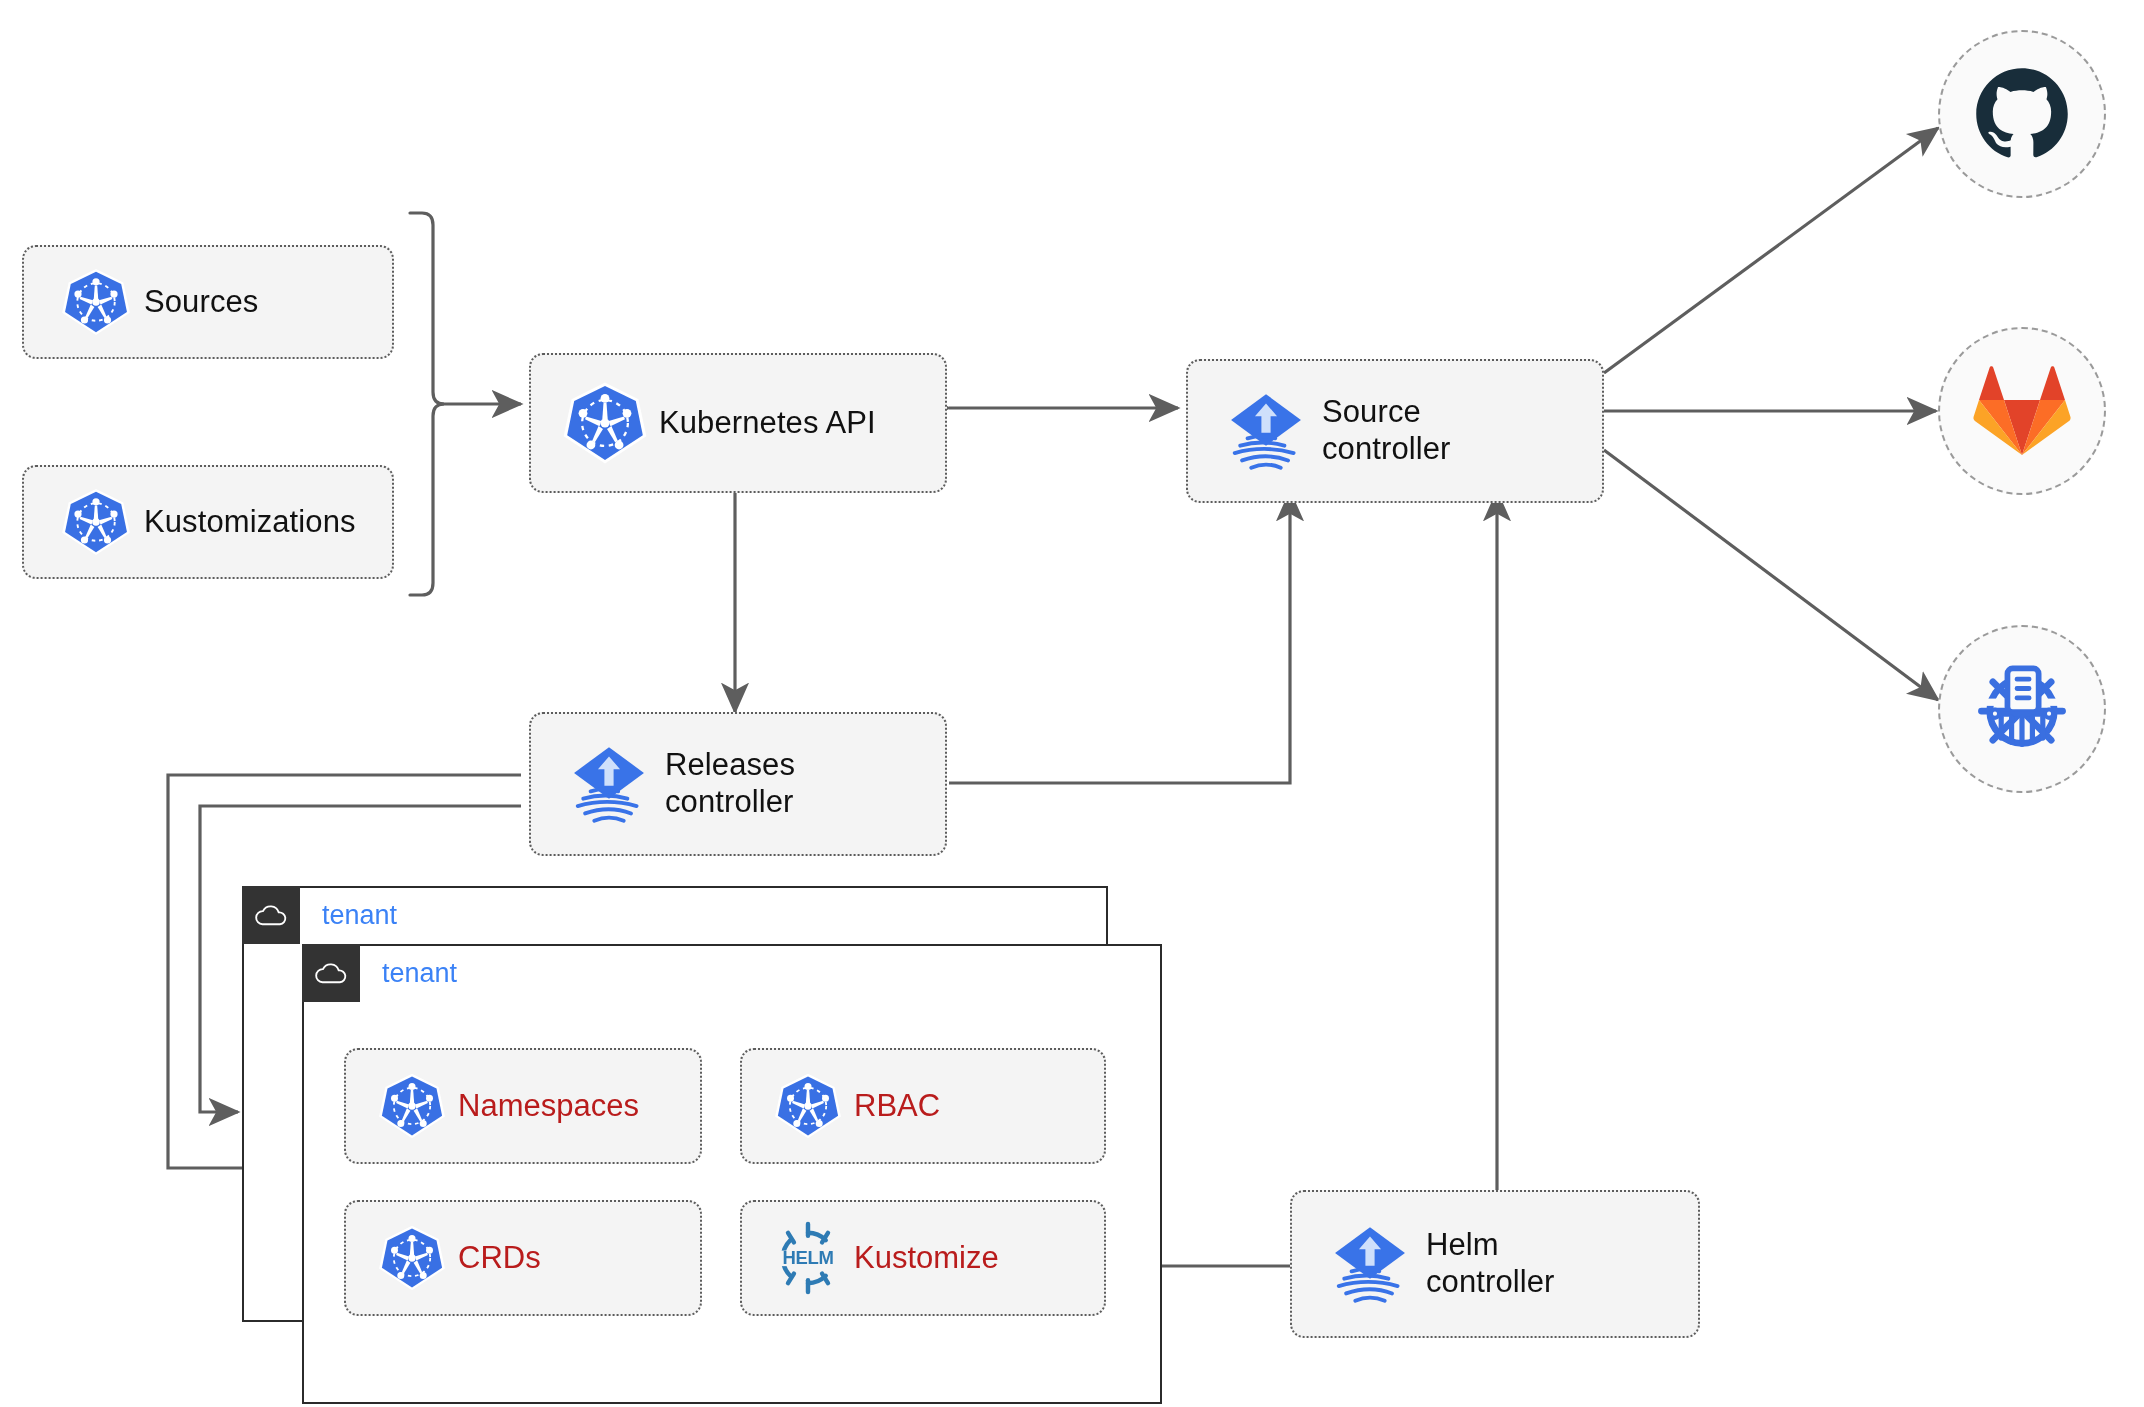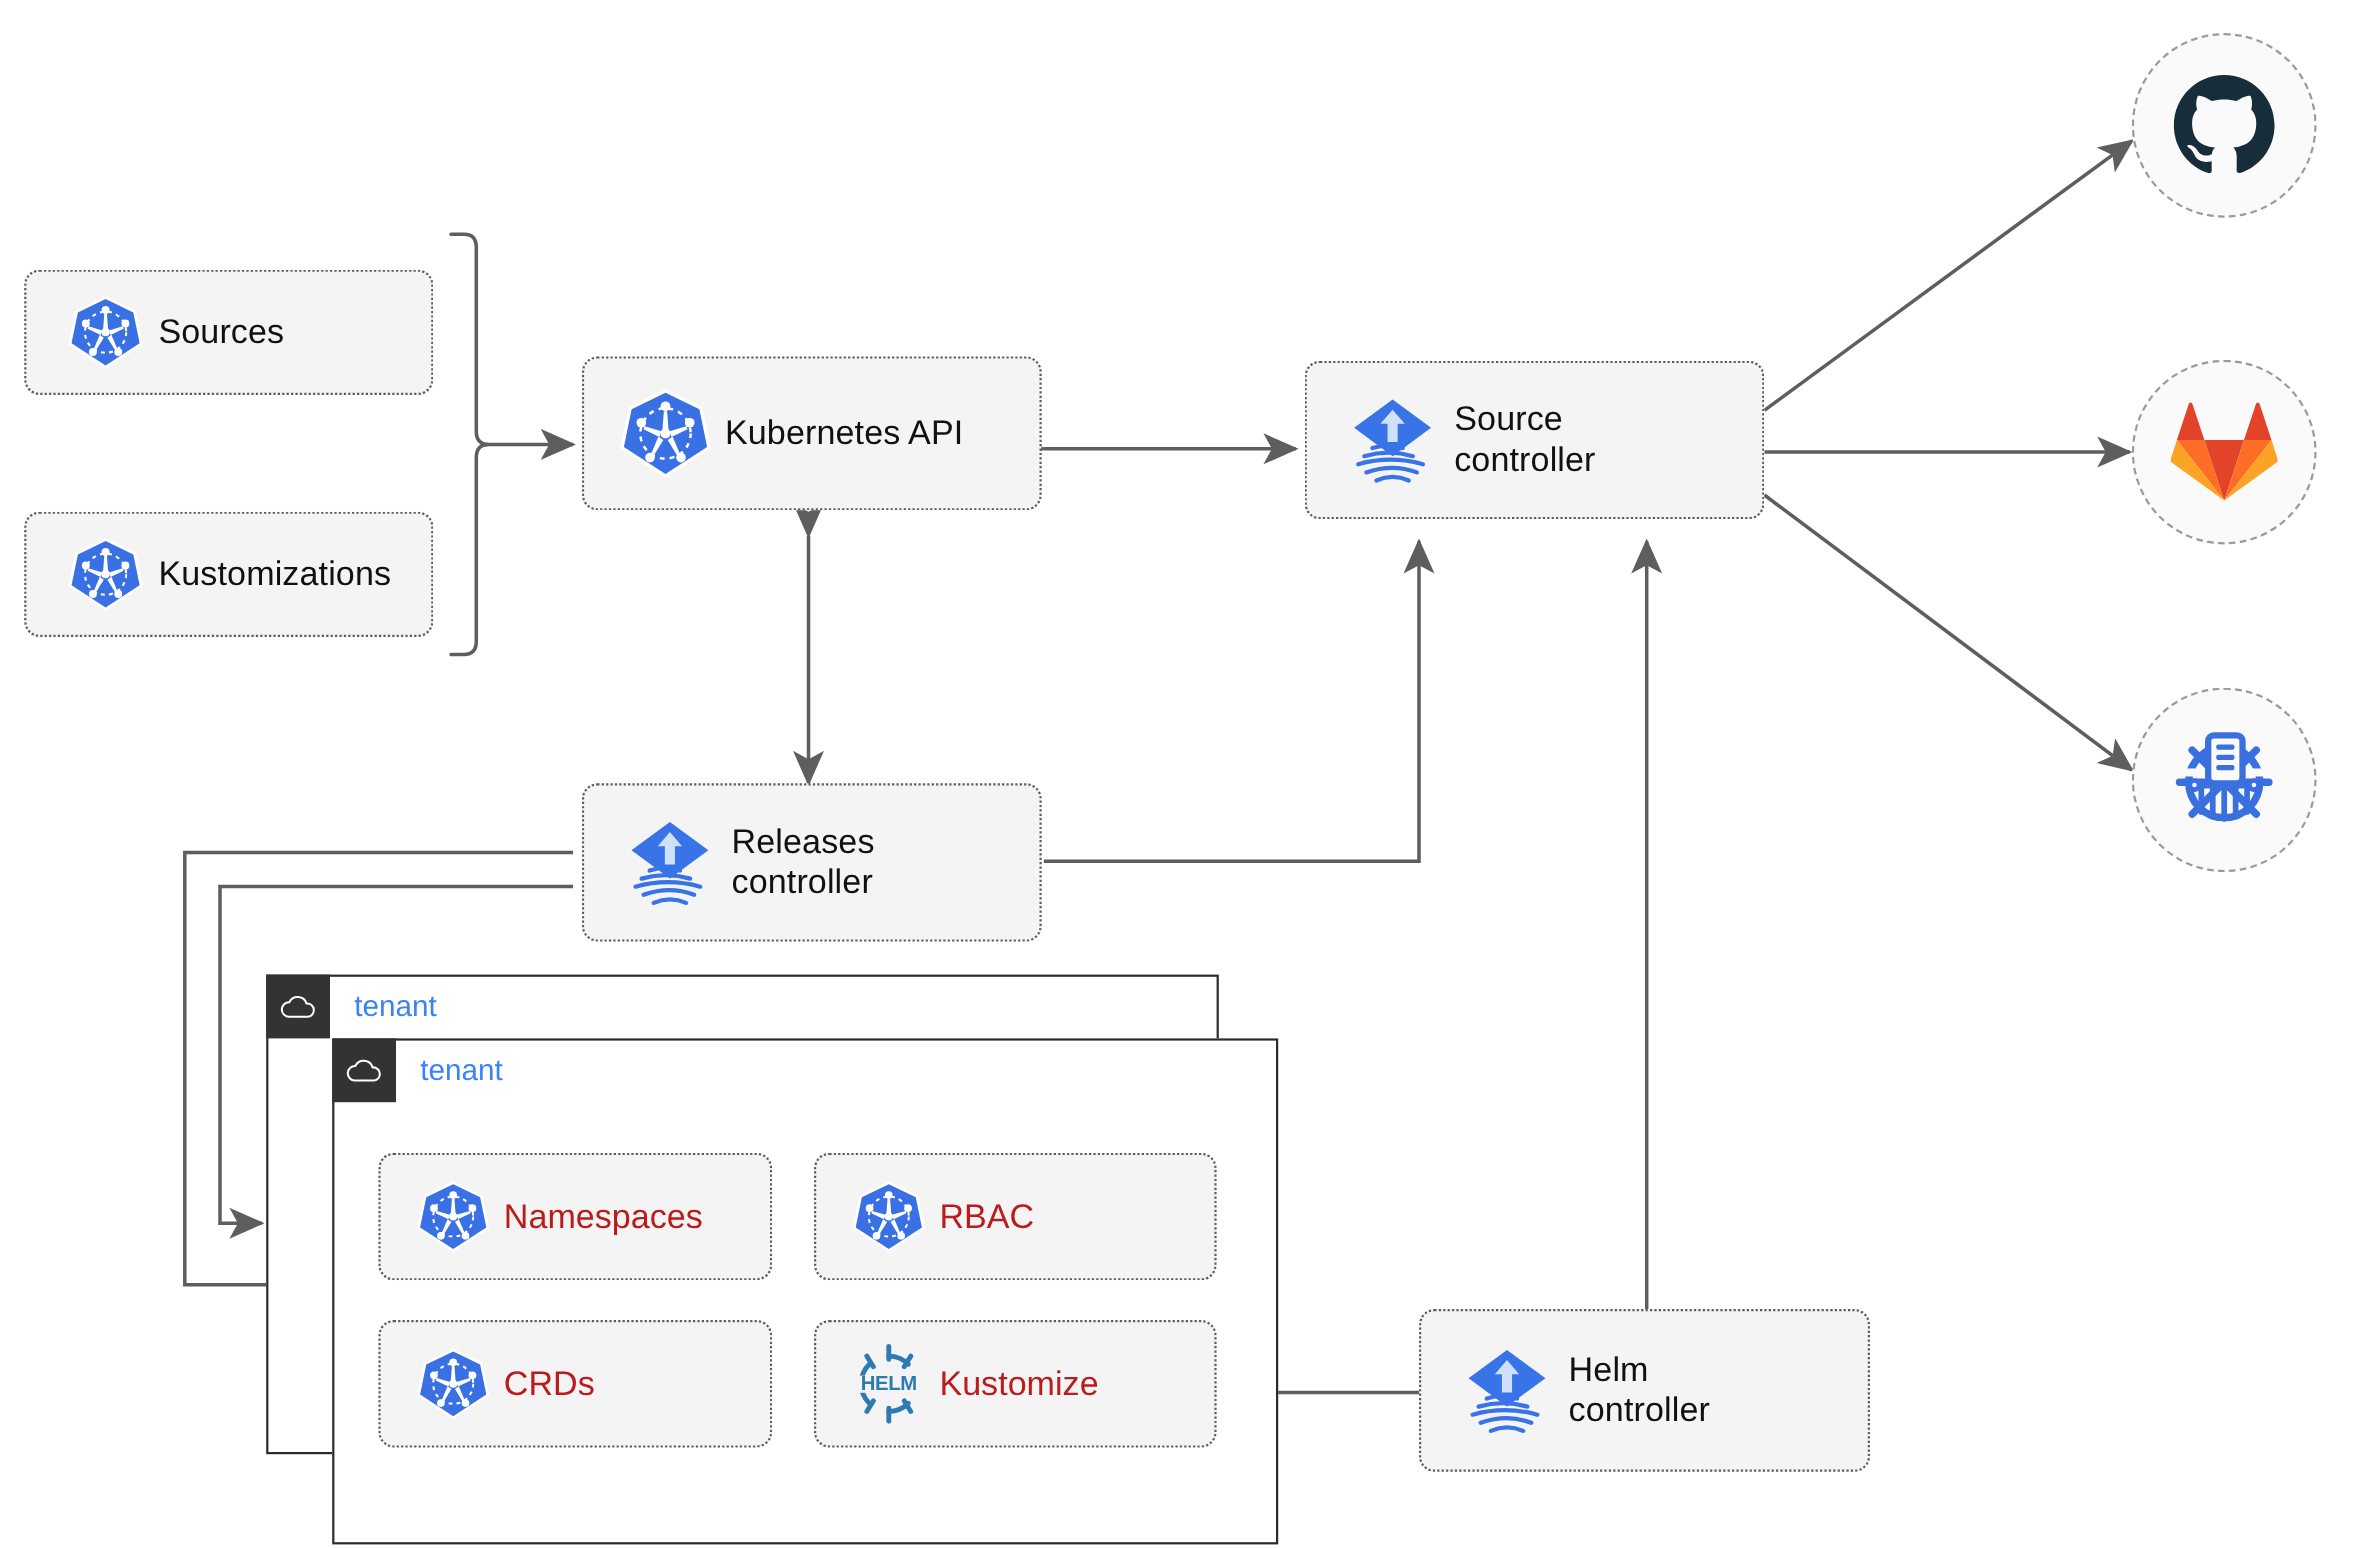--- a/index.html
+++ b/index.html
@@ -198,21 +198,21 @@
           <path d="M64.5,70.3 l-2.8,2 L52.3,56.9 l5,-3.6 Z"></path>
           <path d="M35.5,70.3 l2.8,2 L47.7,56.9 l-5,-3.6 Z"></path>
           <path d="M28.4,42.6 l-1.1,3.2 L43.8,53.6 l2,-5.9 Z"></path>
         </g>
         <circle cx="50" cy="50" r="26" fill="none" stroke="#ffffff" stroke-width="2.6" stroke-dasharray="5 5.4"></circle>
       </svg>
     </span>
     <span class="lbl">Kustomizations</span>
   </div>
 
-  <div class="node" style="left:529px;top:324px;width:418px;height:140px;">
+  <div class="node" style="left:529px;top:353px;width:418px;height:140px;">
     <span class="ico" style="width:108px;margin-left:20px;">
       <svg width="88" height="88" viewBox="0 0 100 100" aria-hidden="true">
         <polygon points="50,4 88,23 97,65 50,96 3,65 12,23" fill="#ffffff"></polygon>
         <polygon points="50,8 85,25 93,64 50,92 7,64 15,25" fill="#3970E4"></polygon>
         <g fill="#ffffff">
           <circle cx="50" cy="50" r="5.2"></circle>
           <circle cx="50" cy="22" r="5"></circle>
             <circle cx="75" cy="39" r="5"></circle>
           <circle cx="66" cy="75" r="5"></circle>
             <circle cx="34" cy="75" r="5"></circle>
@@ -222,21 +222,21 @@
           <path d="M64.5,70.3 l-2.8,2 L52.3,56.9 l5,-3.6 Z"></path>
           <path d="M35.5,70.3 l2.8,2 L47.7,56.9 l-5,-3.6 Z"></path>
           <path d="M28.4,42.6 l-1.1,3.2 L43.8,53.6 l2,-5.9 Z"></path>
         </g>
         <circle cx="50" cy="50" r="26" fill="none" stroke="#ffffff" stroke-width="2.6" stroke-dasharray="5 5.4"></circle>
       </svg>
     </span>
     <span class="lbl">Kubernetes API</span>
   </div>
 
-  <div class="node ctrl" style="left:1186px;top:328px;width:418px;height:144px;">
+  <div class="node ctrl" style="left:1186px;top:359px;width:418px;height:144px;">
     <span class="ico">
       <svg width="92" height="92" viewBox="0 0 100 100" aria-hidden="true">
         <polygon points="50,10 88,38 50,66 12,38" fill="#3973E8"></polygon>
         <path d="M50,20 L62,34 L55,34 L55,52 L45,52 L45,34 L38,34 Z" fill="#cfe0fb"></path>
         <g fill="#3973E8">
           <path d="M50,54 L88,80 L86,84 L50,59 L14,84 L12,80 Z" opacity="0"></path>
         </g>
         <g stroke="#3973E8" stroke-width="4.2" fill="none" stroke-linecap="round">
           <path d="M30,58 Q46,53 60,58"></path>
           <path d="M22,66 Q46,59 70,66"></path>

